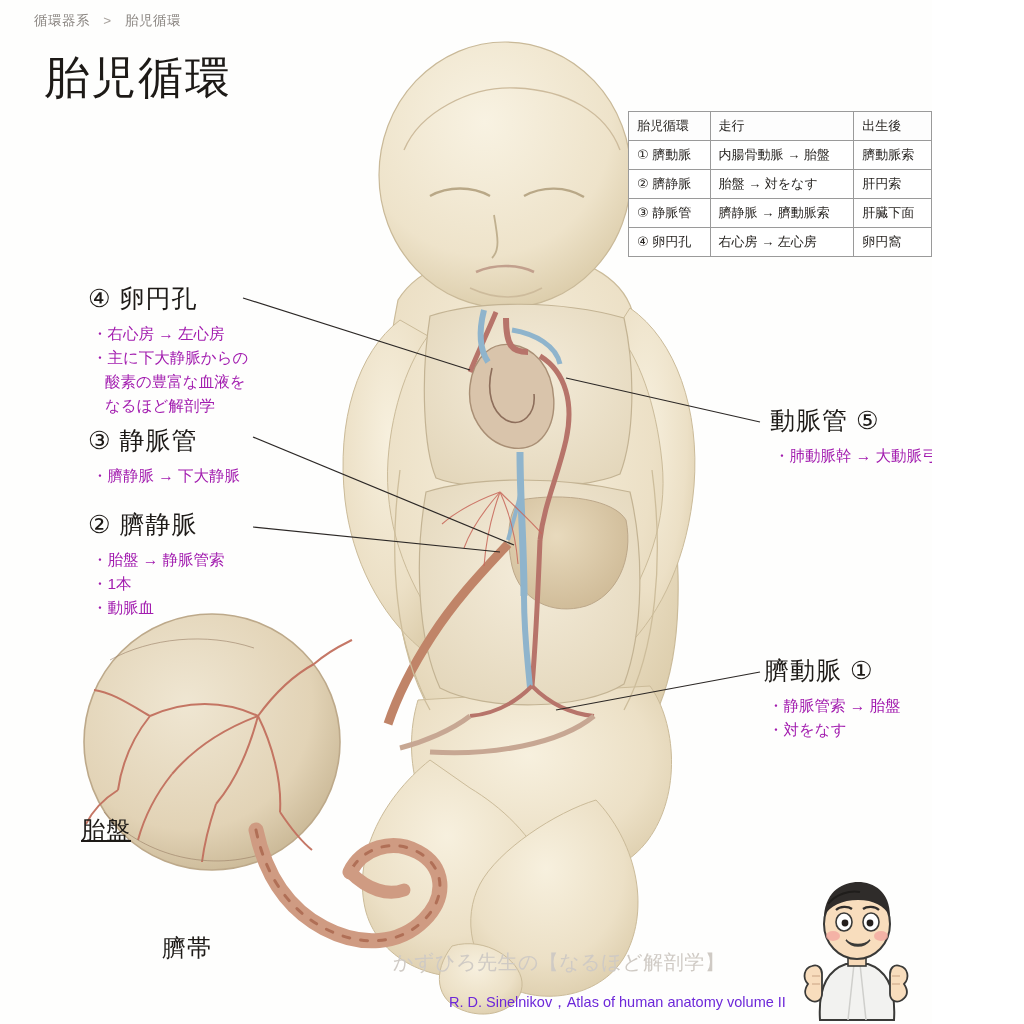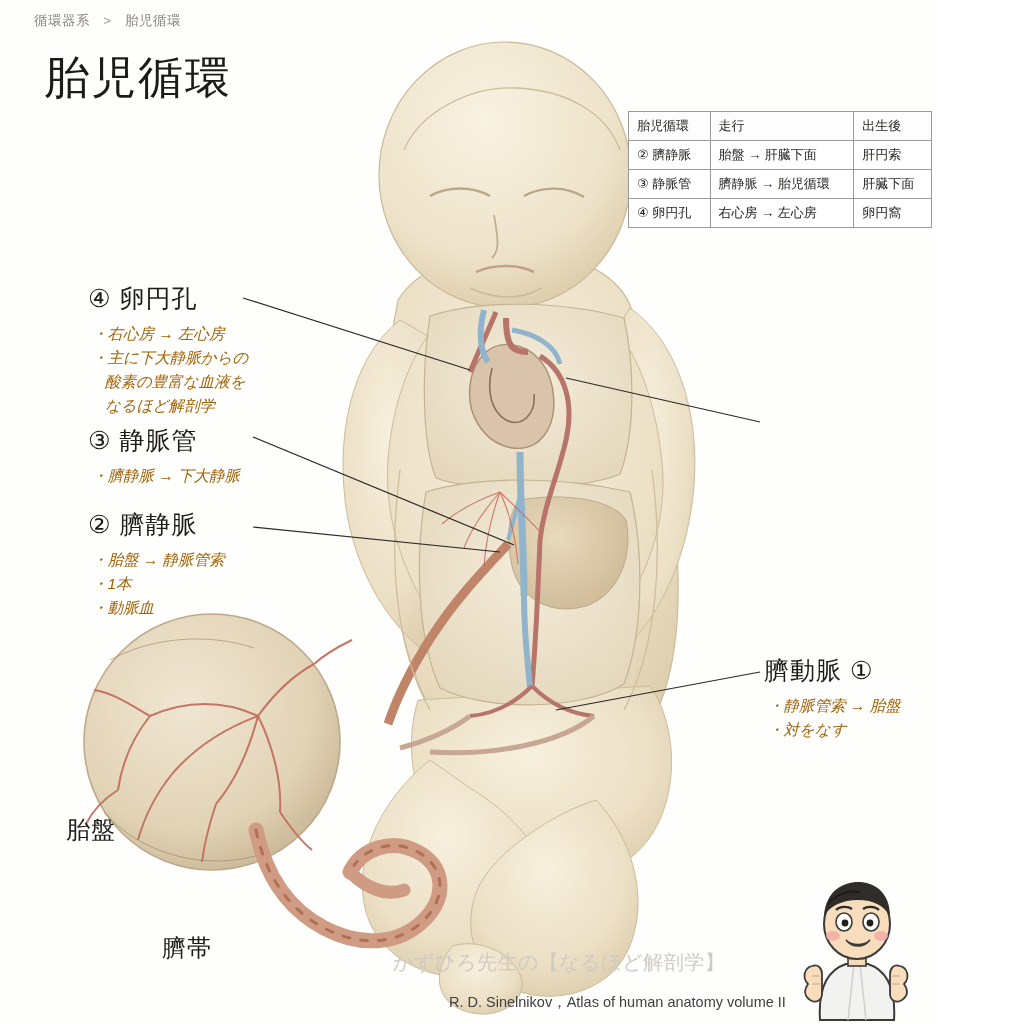--- a/index.html
+++ b/index.html
@@ -85,22 +85,21 @@
     letter-spacing: 1px;
     color: #1d1a17;
   }
   .anno .head .num { margin-right: 8px; }
   .anno ul {
     list-style: none;
     margin: 7px 0 0 4px;
     padding: 0;
     font-size: 15.5px;
     line-height: 1.55;
-    color: #a16207;
-    font-style: italic;
+    color: #a21caf;
   }
   .anno ul li { white-space: nowrap; }
   .anno ul li.cont { padding-left: 13px; }
 
   .plain-label {
     position: absolute;
     font-size: 24px;
     letter-spacing: 1px;
     color: #1d1a17;
     white-space: nowrap;
@@ -114,21 +113,21 @@
     font-size: 20px;
     color: #cfcac4;
     letter-spacing: 0.5px;
     white-space: nowrap;
   }
   .credit {
     position: absolute;
     left: 449px;
     top: 993px;
     font-size: 14.5px;
-    color: #404040;
+    color: #6d28d9;
     white-space: nowrap;
   }
 
   
   .mascot {
     position: absolute;
     right: 8px;
     bottom: 2px;
     width: 136px;
     height: 150px;
@@ -317,52 +316,65 @@
     <div class="head">
       <span class="num">②</span><span>臍静脈</span>
     </div>
     <ul>
       <li>・胎盤 → 静脈管索</li>
       <li>・1本</li>
       <li>・動脈血</li>
     </ul>
   </div>
 
+  <div class="anno" style="left:770px; top:404px;">
+    <div class="head">
+      <span>動脈管</span><span style="margin-left:8px;">⑤</span>
+    </div>
+    <ul>
+      <li>・肺動脈幹 → 大動脈弓</li>
+    </ul>
+  </div>
 
   <div class="anno" style="left:764px; top:654px;">
     <div class="head">
       <span>臍動脈</span><span style="margin-left:8px;">①</span>
     </div>
     <ul>
       <li>・静脈管索 → 胎盤</li>
       <li>・対をなす</li>
     </ul>
   </div>
 
-  <div class="plain-label" style="left:66px; top:814px;">胎盤</div>
+  <div class="plain-label" style="left:81px; top:814px;text-decoration:underline;">胎盤</div>
   <div class="plain-label" style="left:162px; top:932px;text-align:right;">臍帯</div>
 
   <div class="table-wrap">
     <table>
       <thead>
         <tr>
           <th class="col0">胎児循環</th>
           <th class="col1">走行</th>
           <th class="col2">出生後</th>
         </tr>
       </thead>
       <tbody>
         <tr>
+          <td>① 臍動脈</td>
+          <td>内腸骨動脈 → 胎盤</td>
+          <td>臍動脈索</td>
+        </tr>
+        <tr>
           <td>② 臍静脈</td>
-          <td>胎盤 → 肝臓下面</td>
+          <td>胎盤 → 対をなす</td>
           <td>肝円索</td>
         </tr>
         <tr>
           <td>③ 静脈管</td>
-          <td>臍静脈 → 胎児循環</td>
+          <td>臍静脈 → 臍動脈索</td>
           <td>肝臓下面</td>
         </tr>
         <tr>
           <td>④ 卵円孔</td>
           <td>右心房 → 左心房</td>
           <td>卵円窩</td>
         </tr>
       </tbody>
     </table>
   </div>

